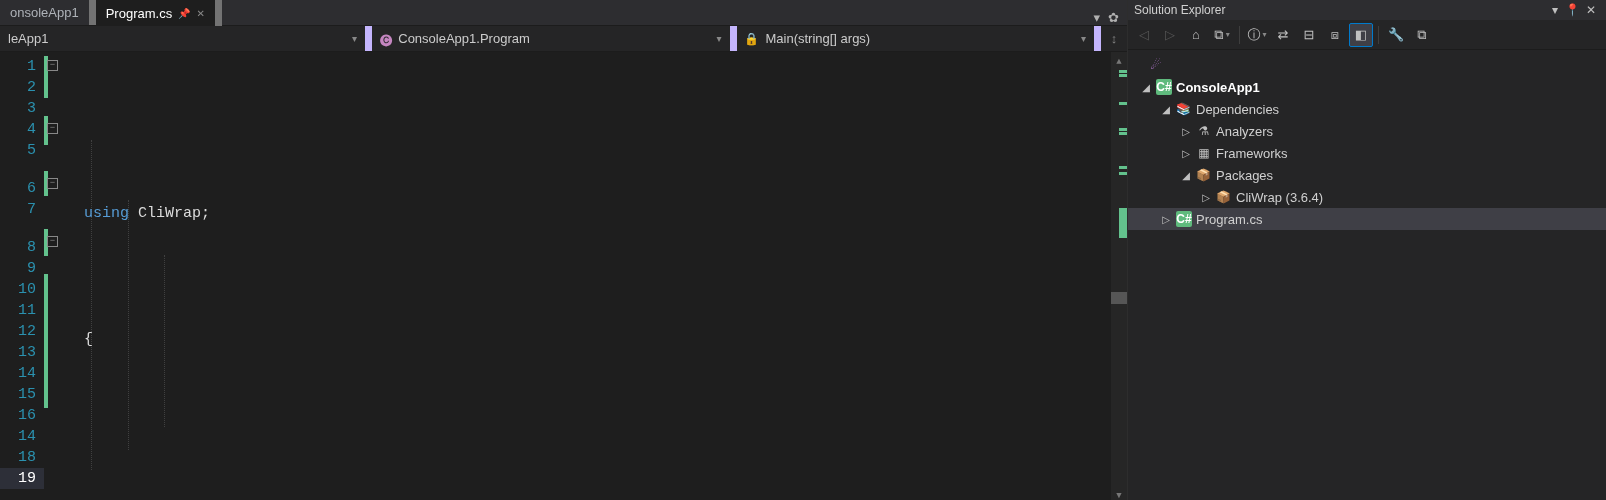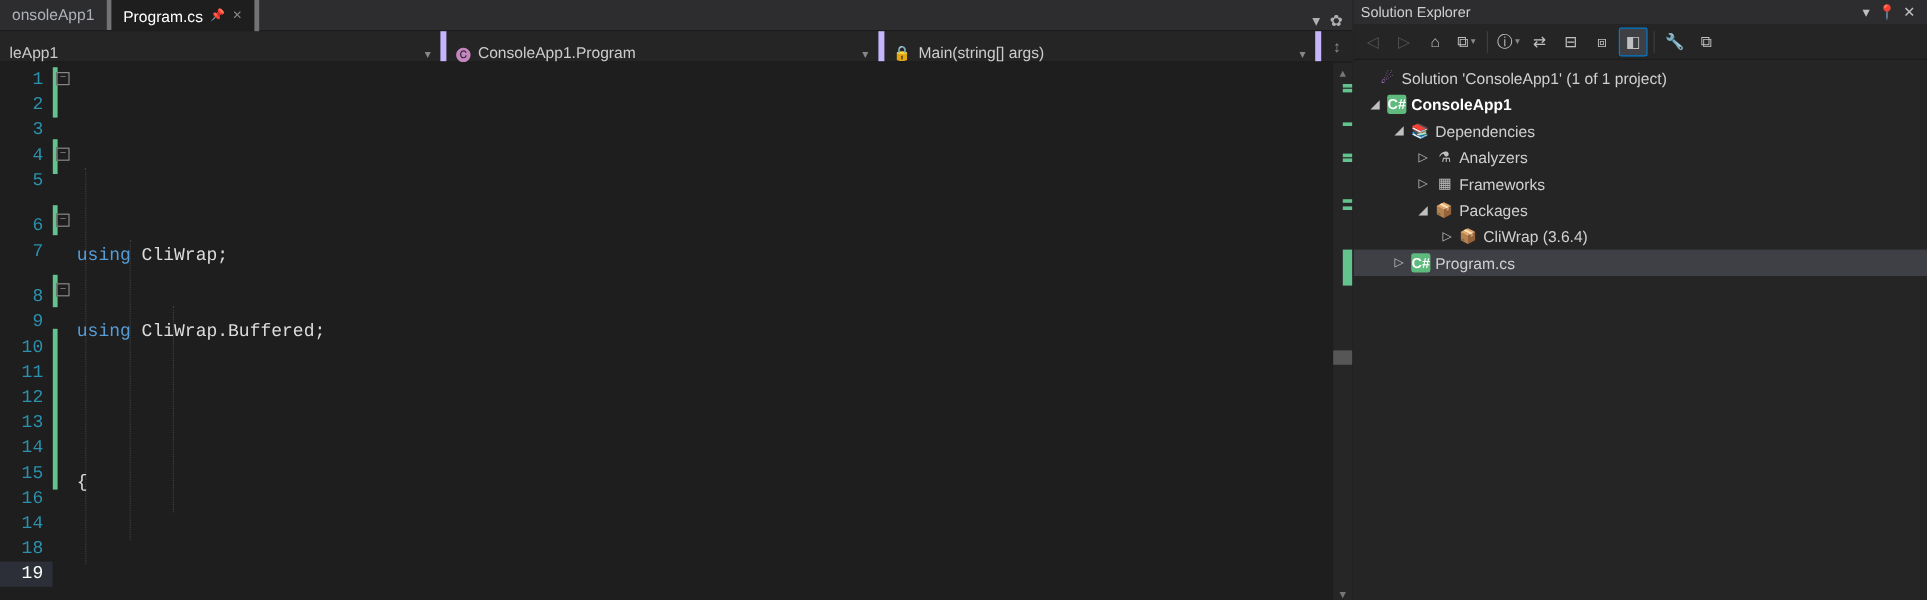--- a/index.html
+++ b/index.html
@@ -31,21 +31,21 @@
     border-bottom: 1px solid #1c1c1c;
   }
   .tab {
     height: 26px;
     padding: 0 10px;
     display: flex;
     align-items: center;
     gap: 6px;
     color: #aeb2b8;
     cursor: pointer;
-    border-right: 4px solid #737373;
+    border-right: 7px solid #737373;
     background: #2d2d30;
   }
   .tab.active {
     background: #1e1e1e;
     color: #ffffff;
     position: relative;
     top: 1px;
   }
   .tab .pin, .tab .close {
     font-size: 10px;
@@ -59,27 +59,27 @@
   .nav-bar {
     height: 26px;
     display: flex;
     align-items: stretch;
     background: #252526;
     border-bottom: 1px solid #1c1c1c;
   }
   .nav-combo {
     flex: 1;
     display: flex;
-    align-items: flex-end;
+    align-items: center;
     padding: 0 8px;
     color: #cccccc;
     cursor: pointer;
     gap: 6px;
     position: relative;
-    border-right: 5px solid #c4b5fd;
+    border-right: 7px solid #c4b5fd;
   }
   .nav-combo .chev { margin-left: auto; color:#888; font-size:10px; }
   .nav-combo .ico { color:#c586c0; font-size:12px; }
   .nav-split { width: 26px; display:flex; align-items:center; justify-content:center; color:#888; cursor:pointer; }
   
   .code-area {
     flex: 1;
     display: flex;
     font-family: Consolas, "Courier New", monospace;
     font-size: 15px;
@@ -110,20 +110,21 @@
   .outline-toggle {
     position:absolute; right:0; width:11px; height:11px; border:1px solid #888; color:#888; font-size:9px;
     display:flex; align-items:center; justify-content:center; cursor:pointer;
     background:#1e1e1e;
   }
   .code {
     flex:1;
     position: relative;
     padding-top:4px;
     white-space: pre;
+    margin-left: 20px;
   }
   .code .line { height:21px; position:relative; padding-left: 6px;}
   .guide {
     position:absolute;
     top:0; bottom:0;
     border-left:1px dotted #404040;
   }
   .kw { color:#569cd6; }
   .punc { color:#dcdcdc; }
 
@@ -290,21 +291,20 @@
       <div class="outline-toggle" style="top:184px;">−</div>
     </div>
 
     <div class="code">
       
       <div class="guide" style="left:13px; top:88px; height:330px;"></div>
       <div class="guide" style="left:50px; top:148px; height:250px;"></div>
       <div class="guide" style="left:86px; top:203px; height:172px;"></div>
 
       <div class="line"><span class="kw">using</span><span class="punc"> CliWrap</span><span class="punc">;</span></div>
-      <div class="line"><span class="kw">using</span><span class="punc"> CliWrap.Buffered</span><span class="punc">;</span></div>
       <div class="line"></div>
       <div class="line"><span class="punc">{</span></div>
       
       
       
       
       
       
       
       
@@ -352,21 +352,20 @@
     <div class="tb">⧈</div>
     <div class="tb active">◧</div>
     <div class="sep"></div>
     <div class="tb">🔧</div>
     <div class="tb">⧉</div>
   </div>
   <div class="tree">
     <div class="node" style="padding-left:4px;">
       <span class="twist blank">▷</span>
       <span class="ic ic-sln">☄</span>
-      <span class="lbl">Solution 'ConsoleApp1' (1 of 1 project)</span>
     </div>
     <div class="node bold" style="padding-left:12px;">
       <span class="twist">◢</span>
       <span class="ic ic-proj">C#</span>
       <span class="lbl">ConsoleApp1</span>
     </div>
     <div class="node" style="padding-left:32px;">
       <span class="twist">◢</span>
       <span class="ic ic-dep">📚</span>
       <span class="lbl">Dependencies</span>

